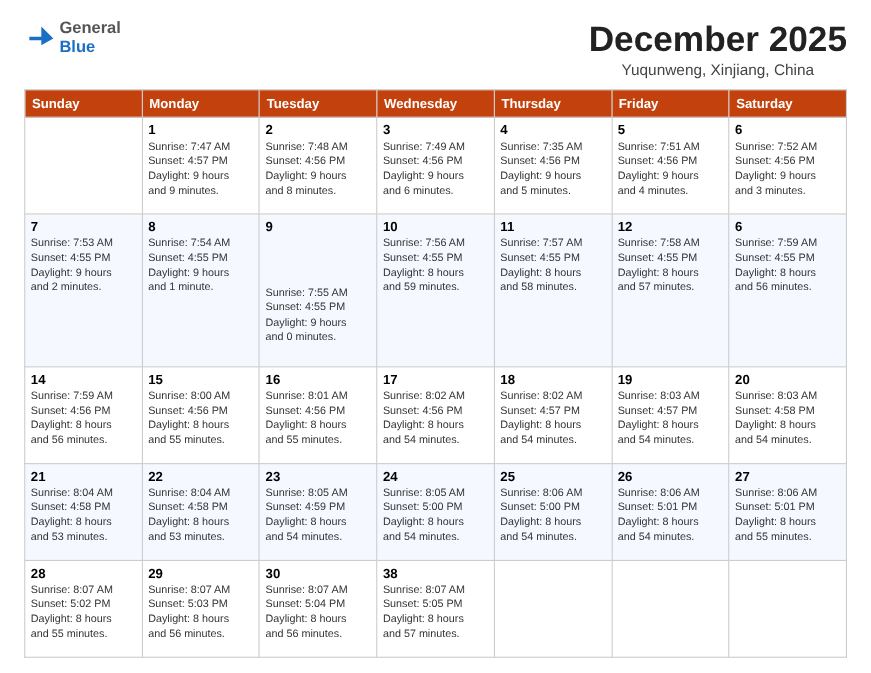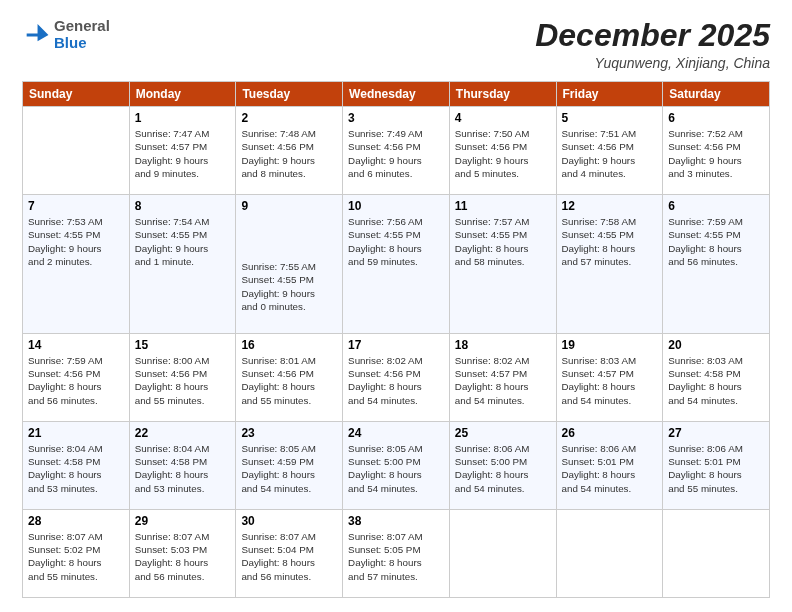--- a/index.html
+++ b/index.html
@@ -35,32 +35,32 @@
       line-height: 1.1;
     }
     .logo-general { color: #555; }
     .logo-blue { color: #1a6fc4; }
     .logo-icon {
       width: 28px;
       height: 28px;
     }
     .title-block {
       text-align: right;
-      font-style: italic;
     }
     .month-title {
       font-size: 32px;
       font-weight: bold;
       color: #222;
       line-height: 1.1;
     }
     .location {
       font-size: 14px;
       color: #444;
       margin-top: 2px;
+      text-align: center;
     }
     .calendar {
       flex: 1;
       border-collapse: collapse;
       width: 100%;
       font-size: 10.5px;
     }
     .calendar th {
       background-color: #1a6fc4;
       color: #fff;
@@ -147,21 +147,21 @@
           </td>
           <td>
             <span class="day-num">3</span>
             <div class="day-info" style="white-space: pre-line;">Sunrise: 7:49 AM
 Sunset: 4:56 PM
 Daylight: 9 hours
 and 6 minutes.</div>
           </td>
           <td>
             <span class="day-num">4</span>
-            <div class="day-info" style="white-space: pre-line;">Sunrise: 7:50 AM
+            <div class="day-info" style="white-space: pre-line;">Sunrise: 7:35 AM
 Sunset: 4:56 PM
 Daylight: 9 hours
 and 5 minutes.</div>
           </td>
           <td>
             <span class="day-num">5</span>
             <div class="day-info" style="white-space: pre-line;">Sunrise: 7:51 AM
 Sunset: 4:56 PM
 Daylight: 9 hours
 and 4 minutes.</div>

